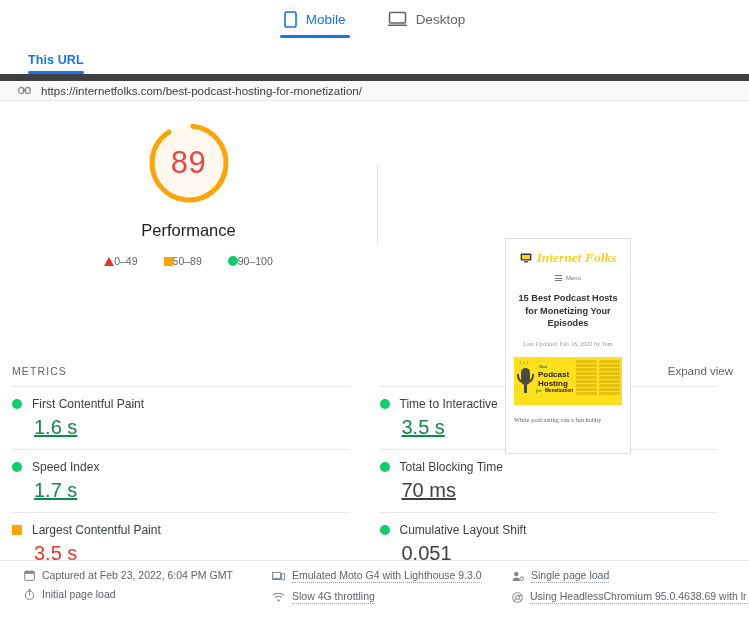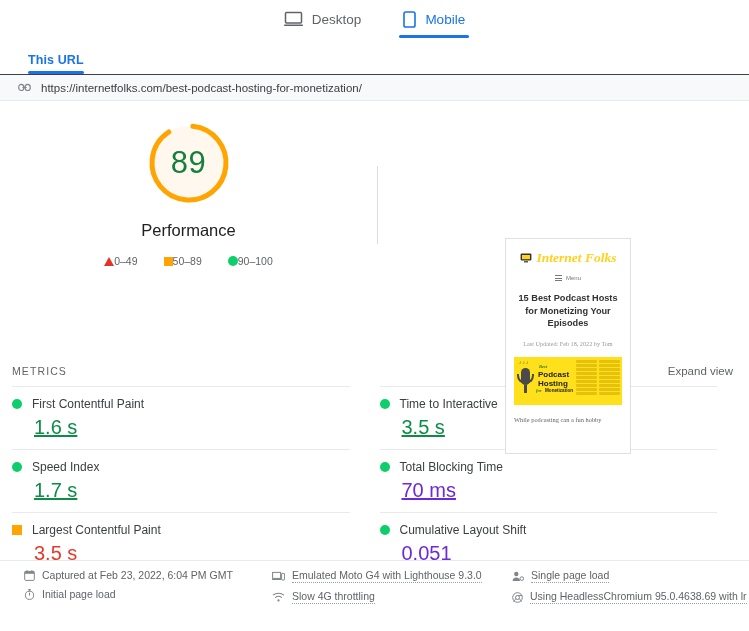--- a/index.html
+++ b/index.html
@@ -42,40 +42,40 @@
     letter-spacing: .1px;
   }
   .url-tab::after {
     content: ""; position: absolute; left: 0; right: 0; bottom: 0;
     height: 3px; background: #1a73e8; border-radius: 2px;
   }
 
   
   .url-bar {
     height: 27px; background: #f8f9fa;
-    border-top: 1px solid #404040; border-bottom: 1px solid #e8eaed;
+    border-top: 7px solid #404040; border-bottom: 1px solid #e8eaed;
     display: flex; align-items: center; gap: 10px; padding-left: 18px;
   }
   .url-text { font-size: 11.5px; color: #3c4043; }
 
   
   .summary {
     position: relative; height: 258px;
   }
   .gauge-wrap {
     position: absolute; left: 0; top: 0; width: 377px; height: 240px;
     display: flex; flex-direction: column; align-items: center;
     padding-top: 18px;
   }
   .gauge { position: relative; width: 88px; height: 88px; }
   .gauge svg { display: block; transform: rotate(-90deg); }
   .gauge-score {
     position: absolute; inset: 0;
     display: flex; align-items: center; justify-content: center;
-    font-size: 31px; color: #15803d; letter-spacing: .5px;
+    font-size: 31px; color: #ef4444; letter-spacing: .5px;
   }
   .gauge-label { margin-top: 14px; font-size: 16.5px; color: #202124; }
   .gauge-note {
     margin-top: 12px; width: 330px; text-align: center;
     font-size: 10.8px; line-height: 15px; color: #5f6368;
   }
   .gauge-note a { color: #1a73e8; text-decoration: none; }
   .legend {
     margin-top: 15px; display: flex; gap: 26px;
     font-size: 10.5px; color: #5f6368; align-items: center;
@@ -190,21 +190,21 @@
     display: grid; grid-template-columns: 1fr 1fr;
     column-gap: 30px; padding: 0 32px 0 12px; margin-top: 9px;
   }
   .metric {
     border-top: 1px solid #e8eaed; padding: 10px 0 10px 0;
   }
   .metric-name { display: flex; align-items: center; gap: 10px; }
   .metric-name span { font-size: 12px; color: #3c4043; }
   .metric-val { font-size: 20px; margin-top: 5px; padding-left: 22px; text-decoration: underline; }
   .m-green { color: #0c8c47; }
-  .m-green-b { color: #6d28d9; }
+  .m-green-b { color: #404040; }
   .m-red { color: #e8382b; }
   .dot { width: 10px; height: 10px; border-radius: 50%; background: #0cce6b; flex: none; }
   .sq { width: 10px; height: 10px; background: #ffa400; flex: none; }
 
   
   .footer {
     position: absolute; left: 0; right: 0; bottom: 0; height: 71px;
     border-top: 1px solid #e8eaed; background: #fff;
     display: grid; grid-template-columns: 248px 240px 1fr;
     padding: 8px 0 0 24px;
@@ -216,36 +216,36 @@
   }
   .fitem .dotted {
     border-bottom: 1px dotted #9aa0a6; padding-bottom: 1px; cursor: pointer;
   }
   .fico { flex: none; line-height: 0; }
 </style>
 </head>
 <body>
 
 <div class="device-tabs">
+  <div class="device-tab active">
+    <span class="dt-ico">
+      <svg width="13" height="17" viewBox="0 0 13 17">
+          <rect x="1" y="1" width="11" height="15" rx="1.8" fill="none" stroke="#1a73e8" stroke-width="1.6"></rect>
+        </svg>
+    </span>
+    <span>Mobile</span>
+  </div>
   <div class="device-tab">
     <span class="dt-ico">
       <svg width="19" height="16" viewBox="0 0 19 16">
           <rect x="1.5" y="1.5" width="16" height="10.5" rx="1" fill="none" stroke="#5f6368" stroke-width="1.5"></rect>
           <rect x="0" y="13.4" width="19" height="1.5" rx=".7" fill="#5f6368"></rect>
         </svg>
     </span>
     <span>Desktop</span>
-  </div>
-  <div class="device-tab active">
-    <span class="dt-ico">
-      <svg width="13" height="17" viewBox="0 0 13 17">
-          <rect x="1" y="1" width="11" height="15" rx="1.8" fill="none" stroke="#1a73e8" stroke-width="1.6"></rect>
-        </svg>
-    </span>
-    <span>Mobile</span>
   </div>
 </div>
 
 <div class="url-tabrow">
   <div class="url-tab">This URL</div>
 </div>
 
 <div class="url-bar">
   <span class="dt-ico">
     <svg width="13" height="9" viewBox="0 0 13 9">

